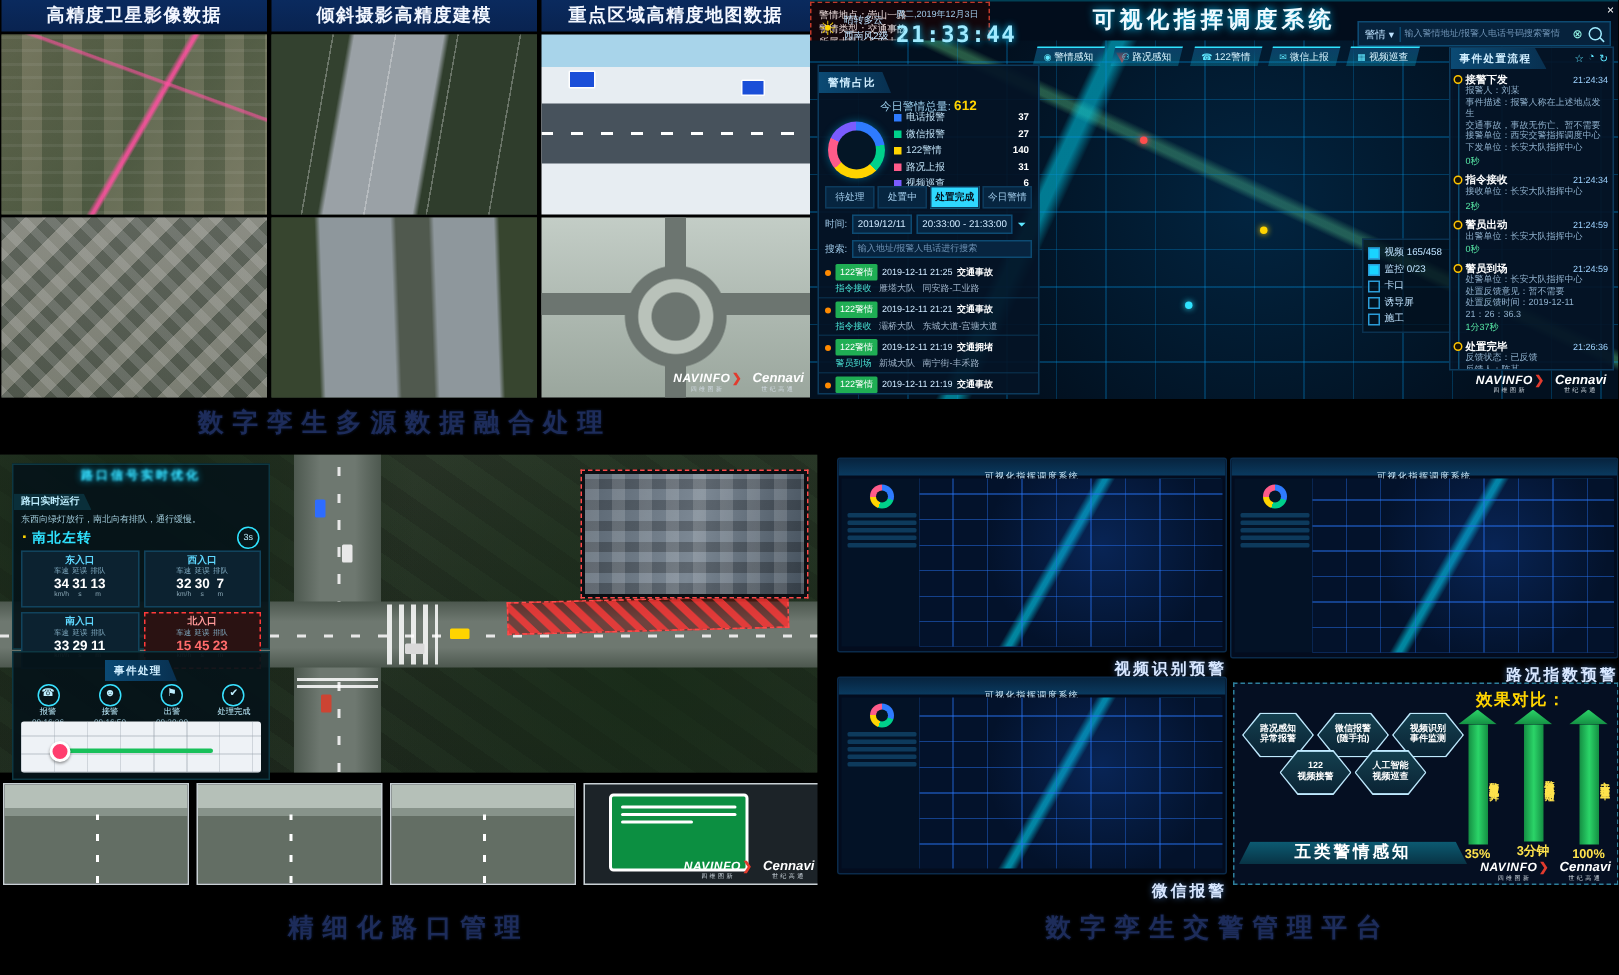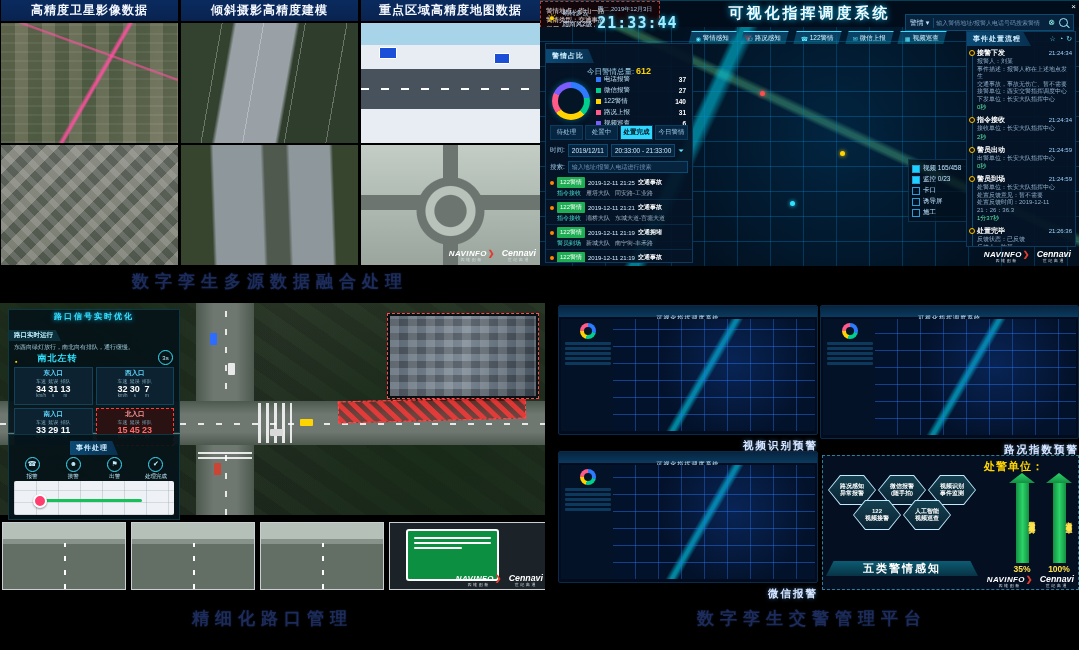--- a/index.html
+++ b/index.html
@@ -181,21 +181,21 @@
     repeating-linear-gradient(0deg,rgba(0,0,0,.25) 0 7px,transparent 7px 14px),
     linear-gradient(100deg,#5a6672,#7c8894 50%,#46525e);}
 
   .sigpanel{position:absolute;left:8px;top:6px;width:170px;height:122px;background:rgba(5,19,25,.93);
     border:1px solid #0d3742;}
   .sig-title{height:13px;text-align:center;font-size:8px;font-weight:bold;letter-spacing:2px;color:#39e1ff;
     line-height:13px;filter:blur(.6px);text-shadow:0 0 5px #00c8ff;}
   .sig-sec{display:inline-block;background:#0a2f3a;color:#bfefff;font-size:6.5px;font-weight:bold;
     padding:1px 8px 1px 5px;clip-path:polygon(0 0,90% 0,100% 100%,0 100%);}
   .sig-desc{font-size:6px;color:#9fc9d8;padding:2px 5px 1px;line-height:8px;}
-  .phase-row{display:flex;align-items:flex-end;gap:20px;padding:0 6px;height:13px;}
+  .phase-row{display:flex;align-items:center;gap:4px;padding:0 6px;height:13px;}
   .phase-dot{color:#ffd400;font-size:7px;}
   .phase-lb{color:#2fe3ff;font-size:9px;font-weight:bold;letter-spacing:1px;}
   .cdown{margin-left:auto;width:13px;height:13px;border:1px solid #2fe3ff;border-radius:50%;font-size:6px;
     color:#bfefff;display:flex;align-items:center;justify-content:center;}
   .cards{display:grid;grid-template-columns:1fr 1fr;gap:3px;padding:2px 5px;}
   .card{background:#0c2230;border:1px solid #11435c;height:34px;padding:1px 20px;}
   .card.alert{border:1px dashed #ff3b3b;background:#2a1212;}
   .card-nm{text-align:center;font-size:6.5px;color:#5fd8ff;font-weight:bold;}
   .card.alert .card-nm{color:#ff9a9a;}
   .mets{display:flex;justify-content:space-around;margin-top:1px;}
@@ -816,21 +816,21 @@
               <div class="mini-line"></div>
               <div class="mini-line"></div>
             </div>
             <div class="mini-map"></div>
           </div>
           <div class="mini-label">微信报警</div>
         </div>
       </div>
 
     <div class="compare">
-      <div class="cmp-title">处警单位：</div>
+      <div class="cmp-title">效果对比：</div>
       <div class="hexes">
         <div class="hexrow">
 
         <div class="hex">
               <div class="hex-in">
                 <span>路况感知</span>
                 <span>异常报警</span>
               </div>
             </div>
             <div class="hex">
@@ -867,20 +867,26 @@
 
       <div class="arrowcol">
             <div class="ahead"></div>
             <div class="ashaft"></div>
             <div class="atext">警情发现率提升</div>
             <div class="aval">35%</div>
           </div>
           <div class="arrowcol">
             <div class="ahead"></div>
             <div class="ashaft"></div>
+            <div class="atext">警情发现时间缩短</div>
+            <div class="aval">3分钟</div>
+          </div>
+          <div class="arrowcol">
+            <div class="ahead"></div>
+            <div class="ashaft"></div>
             <div class="atext">主干道覆盖率</div>
             <div class="aval">100%</div>
           </div>
         </div>
       <div class="cmp-logos logos small">
         <div class="lg-block">
           <div class="lg-row">
               <span class="lg-navinfo">NAVINFO</span>
               <span class="lg-chev">❯</span>
             </div>

